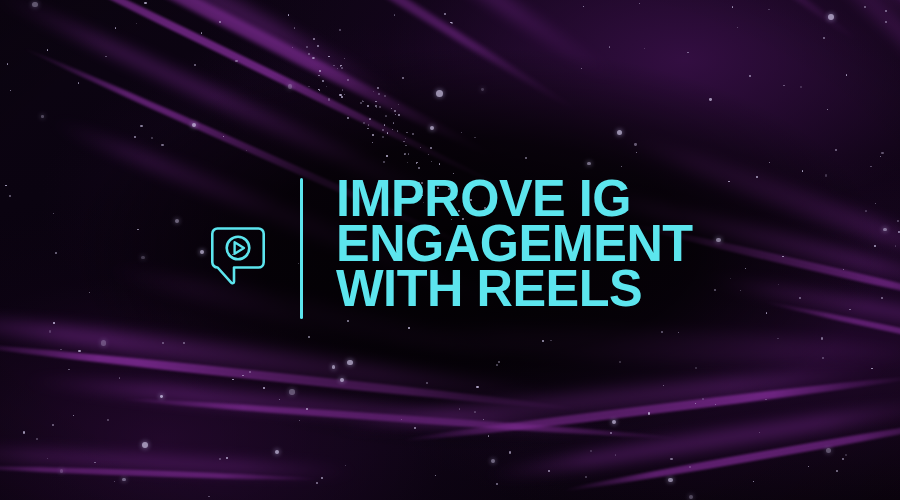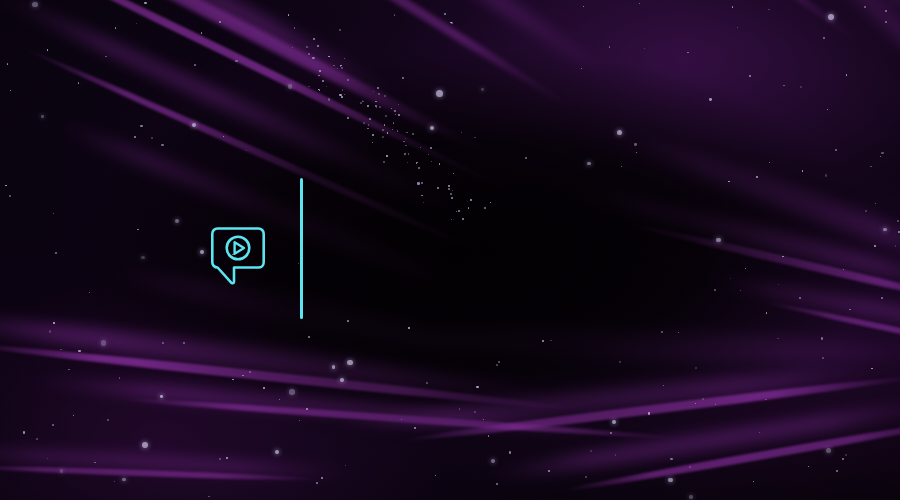--- a/index.html
+++ b/index.html
@@ -437,15 +437,20 @@
     <div class="logo-icon">
       <svg width="60" height="66" viewBox="0 0 60 66" fill="none" xmlns="http://www.w3.org/2000/svg">
         <path d="M9.5 4.5 H50.5 A5.2 5.2 0 0 1 55.7 9.7 V38.3 A5.2 5.2 0 0 1 50.5 43.5 H26.0 V57.6 A1.6 1.6 0 0 1 23.2 58.7 L9.6 43.5 H9.5 A5.2 5.2 0 0 1 4.3 38.3 V9.7 A5.2 5.2 0 0 1 9.5 4.5 Z" stroke="#5CE5EE" stroke-width="2.6" stroke-linejoin="round" stroke-linecap="round" fill="none"></path>
         <circle cx="30" cy="24" r="11.3" stroke="#5CE5EE" stroke-width="2.6" fill="none"></circle>
         <path d="M26.6 18.3 L36.0 24.0 L26.6 29.7 Z" stroke="#5CE5EE" stroke-width="2.4" stroke-linejoin="round" fill="none"></path>
       </svg>
     </div>
 
     <div class="divider"></div>
 
+    <div class="headline">
+      <span class="headline-line">IMPROVE IG</span>
+      <span class="headline-line">ENGAGEMENT</span>
+      <span class="headline-line">WITH REELS</span>
+    </div>
 
   </div>
 </div>
 
 </body></html>

